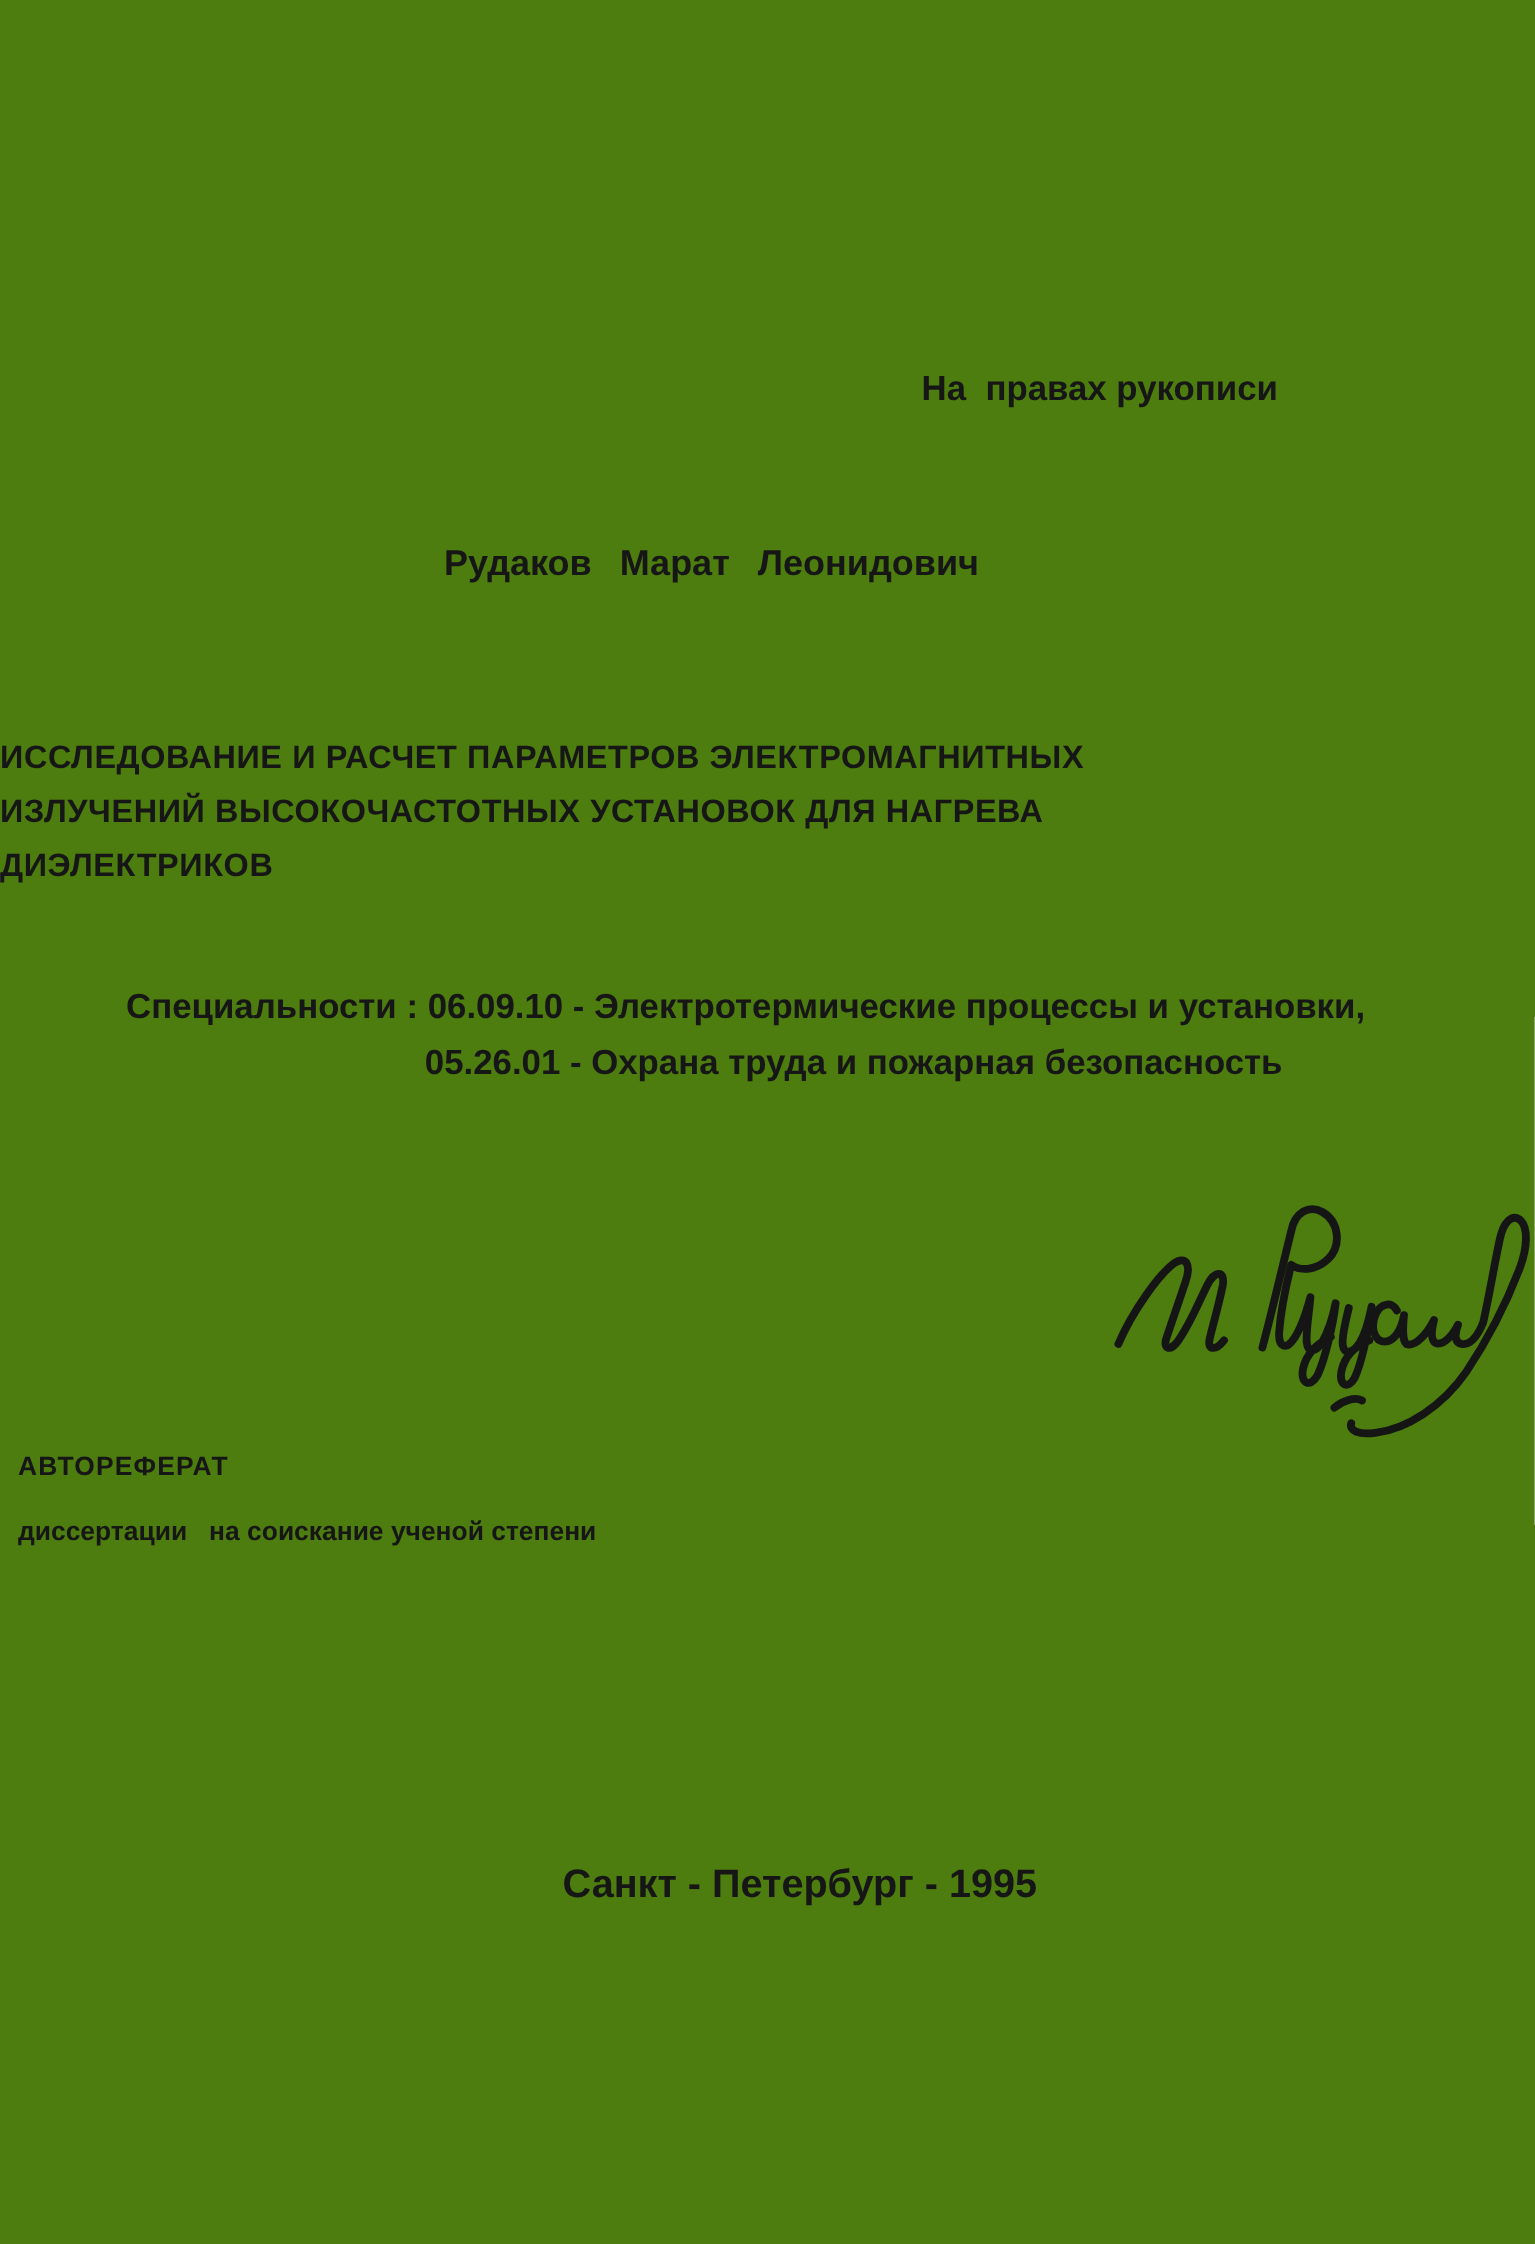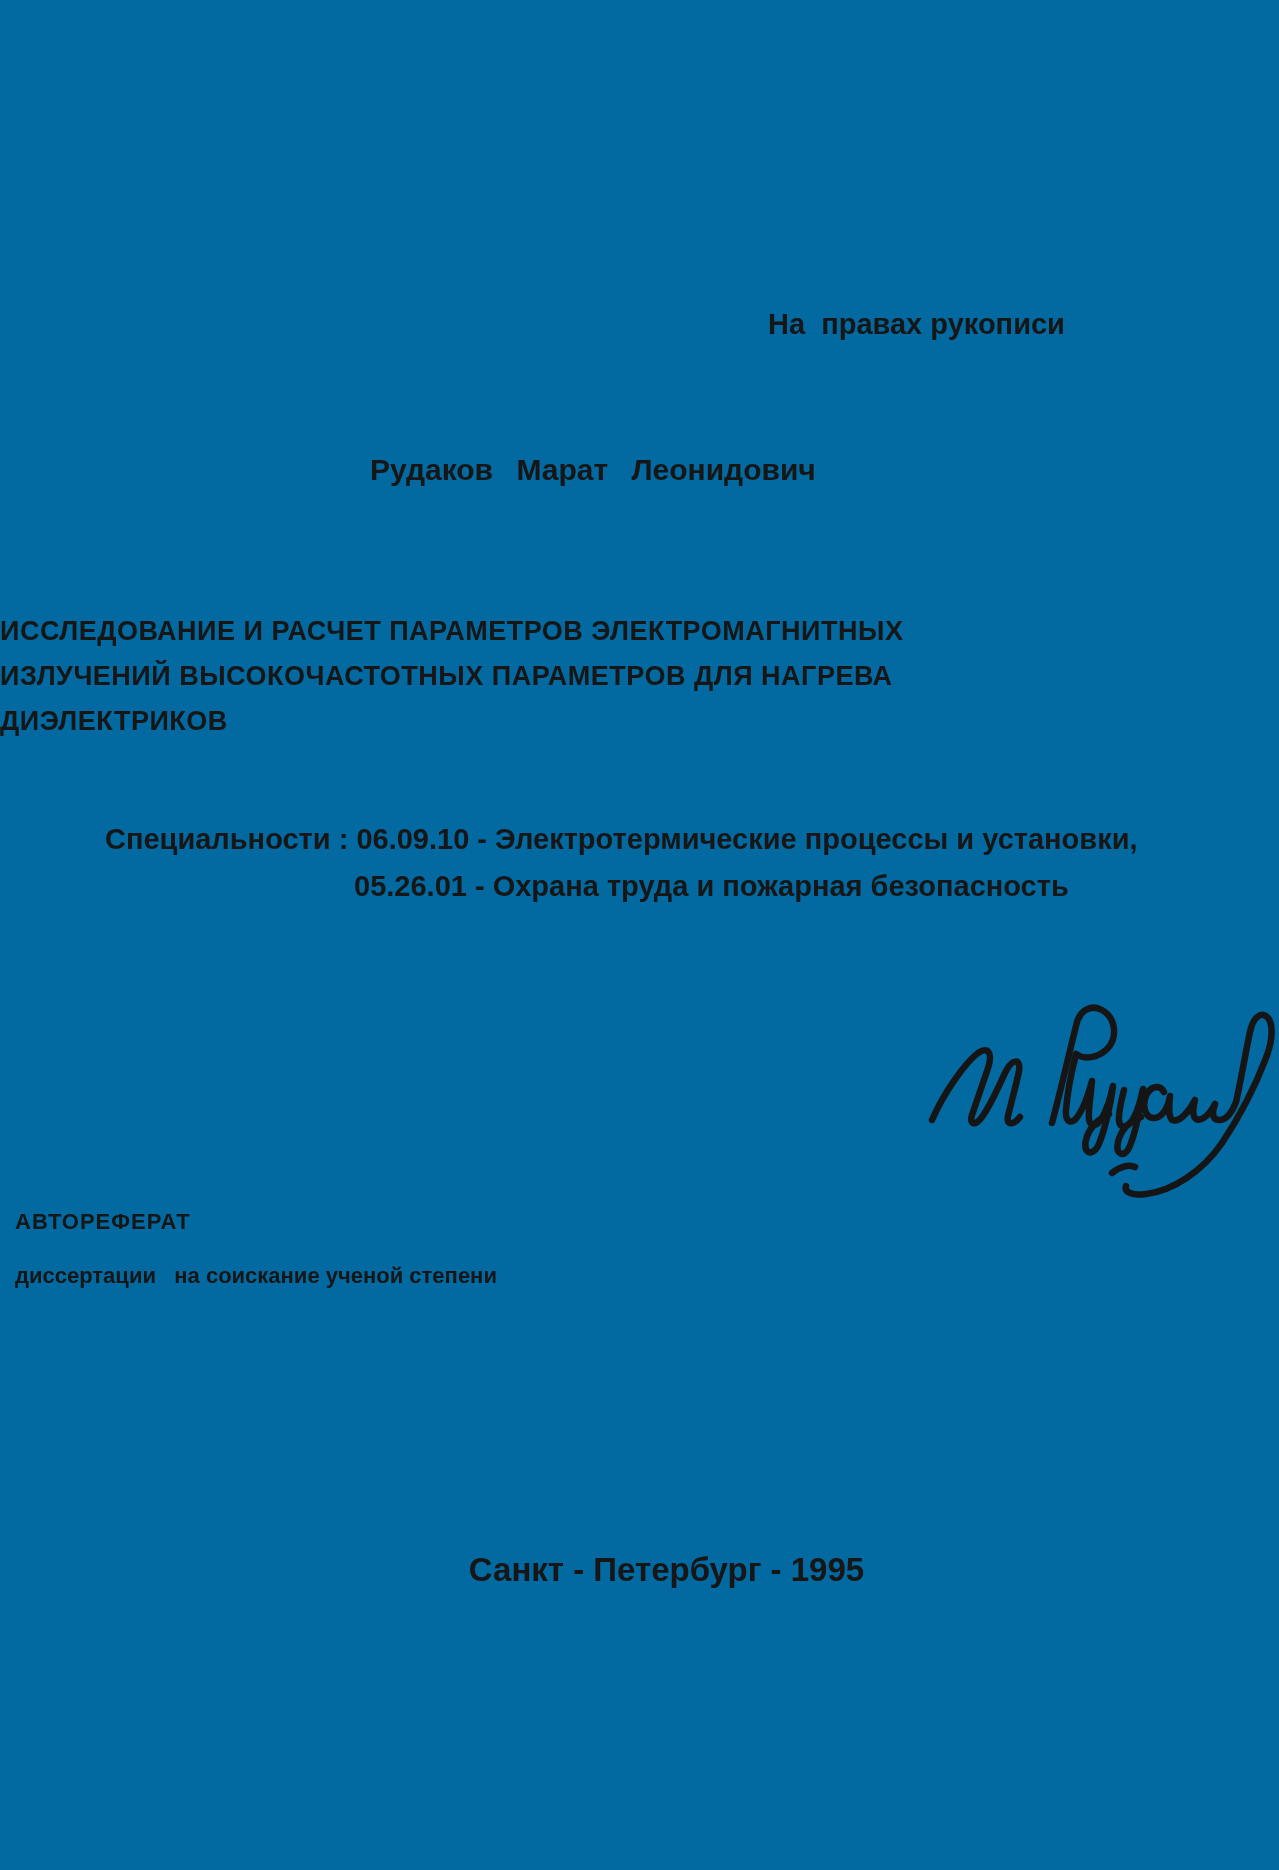--- a/index.html
+++ b/index.html
@@ -1,20 +1,20 @@
 <!DOCTYPE html>
 <html><head>
 <meta charset="utf-8">
 <style>
   html, body { margin: 0; padding: 0; background: #ffffff; }
   .page {
     position: relative;
     width: 1279px;
     height: 1870px;
-    background: #0369a1;
+    background: #4d7c0f;
     font-family: "Liberation Sans", sans-serif;
     color: #161616;
     font-weight: 700;
     overflow: hidden;
   }
   .abs { position: absolute; }
   .pre { white-space: pre; }
   .stamp {
     left: 768px; top: 306px;
     font-size: 29px; line-height: 36px;
@@ -67,21 +67,21 @@
 <body>
 
 <div class="page">
 
   <div class="abs stamp pre">На  правах рукописи</div>
 
   <div class="abs author">Рудаков Марат Леонидович</div>
 
   <div class="abs title-block">
     <div>ИССЛЕДОВАНИЕ И РАСЧЕТ ПАРАМЕТРОВ ЭЛЕКТРОМАГНИТНЫХ</div>
-    <div>ИЗЛУЧЕНИЙ ВЫСОКОЧАСТОТНЫХ ПАРАМЕТРОВ ДЛЯ НАГРЕВА</div>
+    <div>ИЗЛУЧЕНИЙ ВЫСОКОЧАСТОТНЫХ УСТАНОВОК ДЛЯ НАГРЕВА</div>
     <div>ДИЭЛЕКТРИКОВ</div>
   </div>
 
   <div class="abs spec-line-1 pre">Специальности : 06.09.10 - Электротермические процессы и установки,</div>
 
   <div class="abs spec-line-2 pre">05.26.01 - Охрана труда и пожарная безопасность</div>
 
   <div class="abs signature-wrap">
     <svg viewBox="0 0 400 260" aria-hidden="true">
       <path d="M52 140 C64 112 86 82 98 73 C108 66 113 73 108 88 C102 106 95 126 92 135 C89 144 95 147 102 137 C112 123 120 103 126 91 C132 79 141 78 139 91 C136 106 130 127 128 136 C126 145 133 146 140 137"></path>

